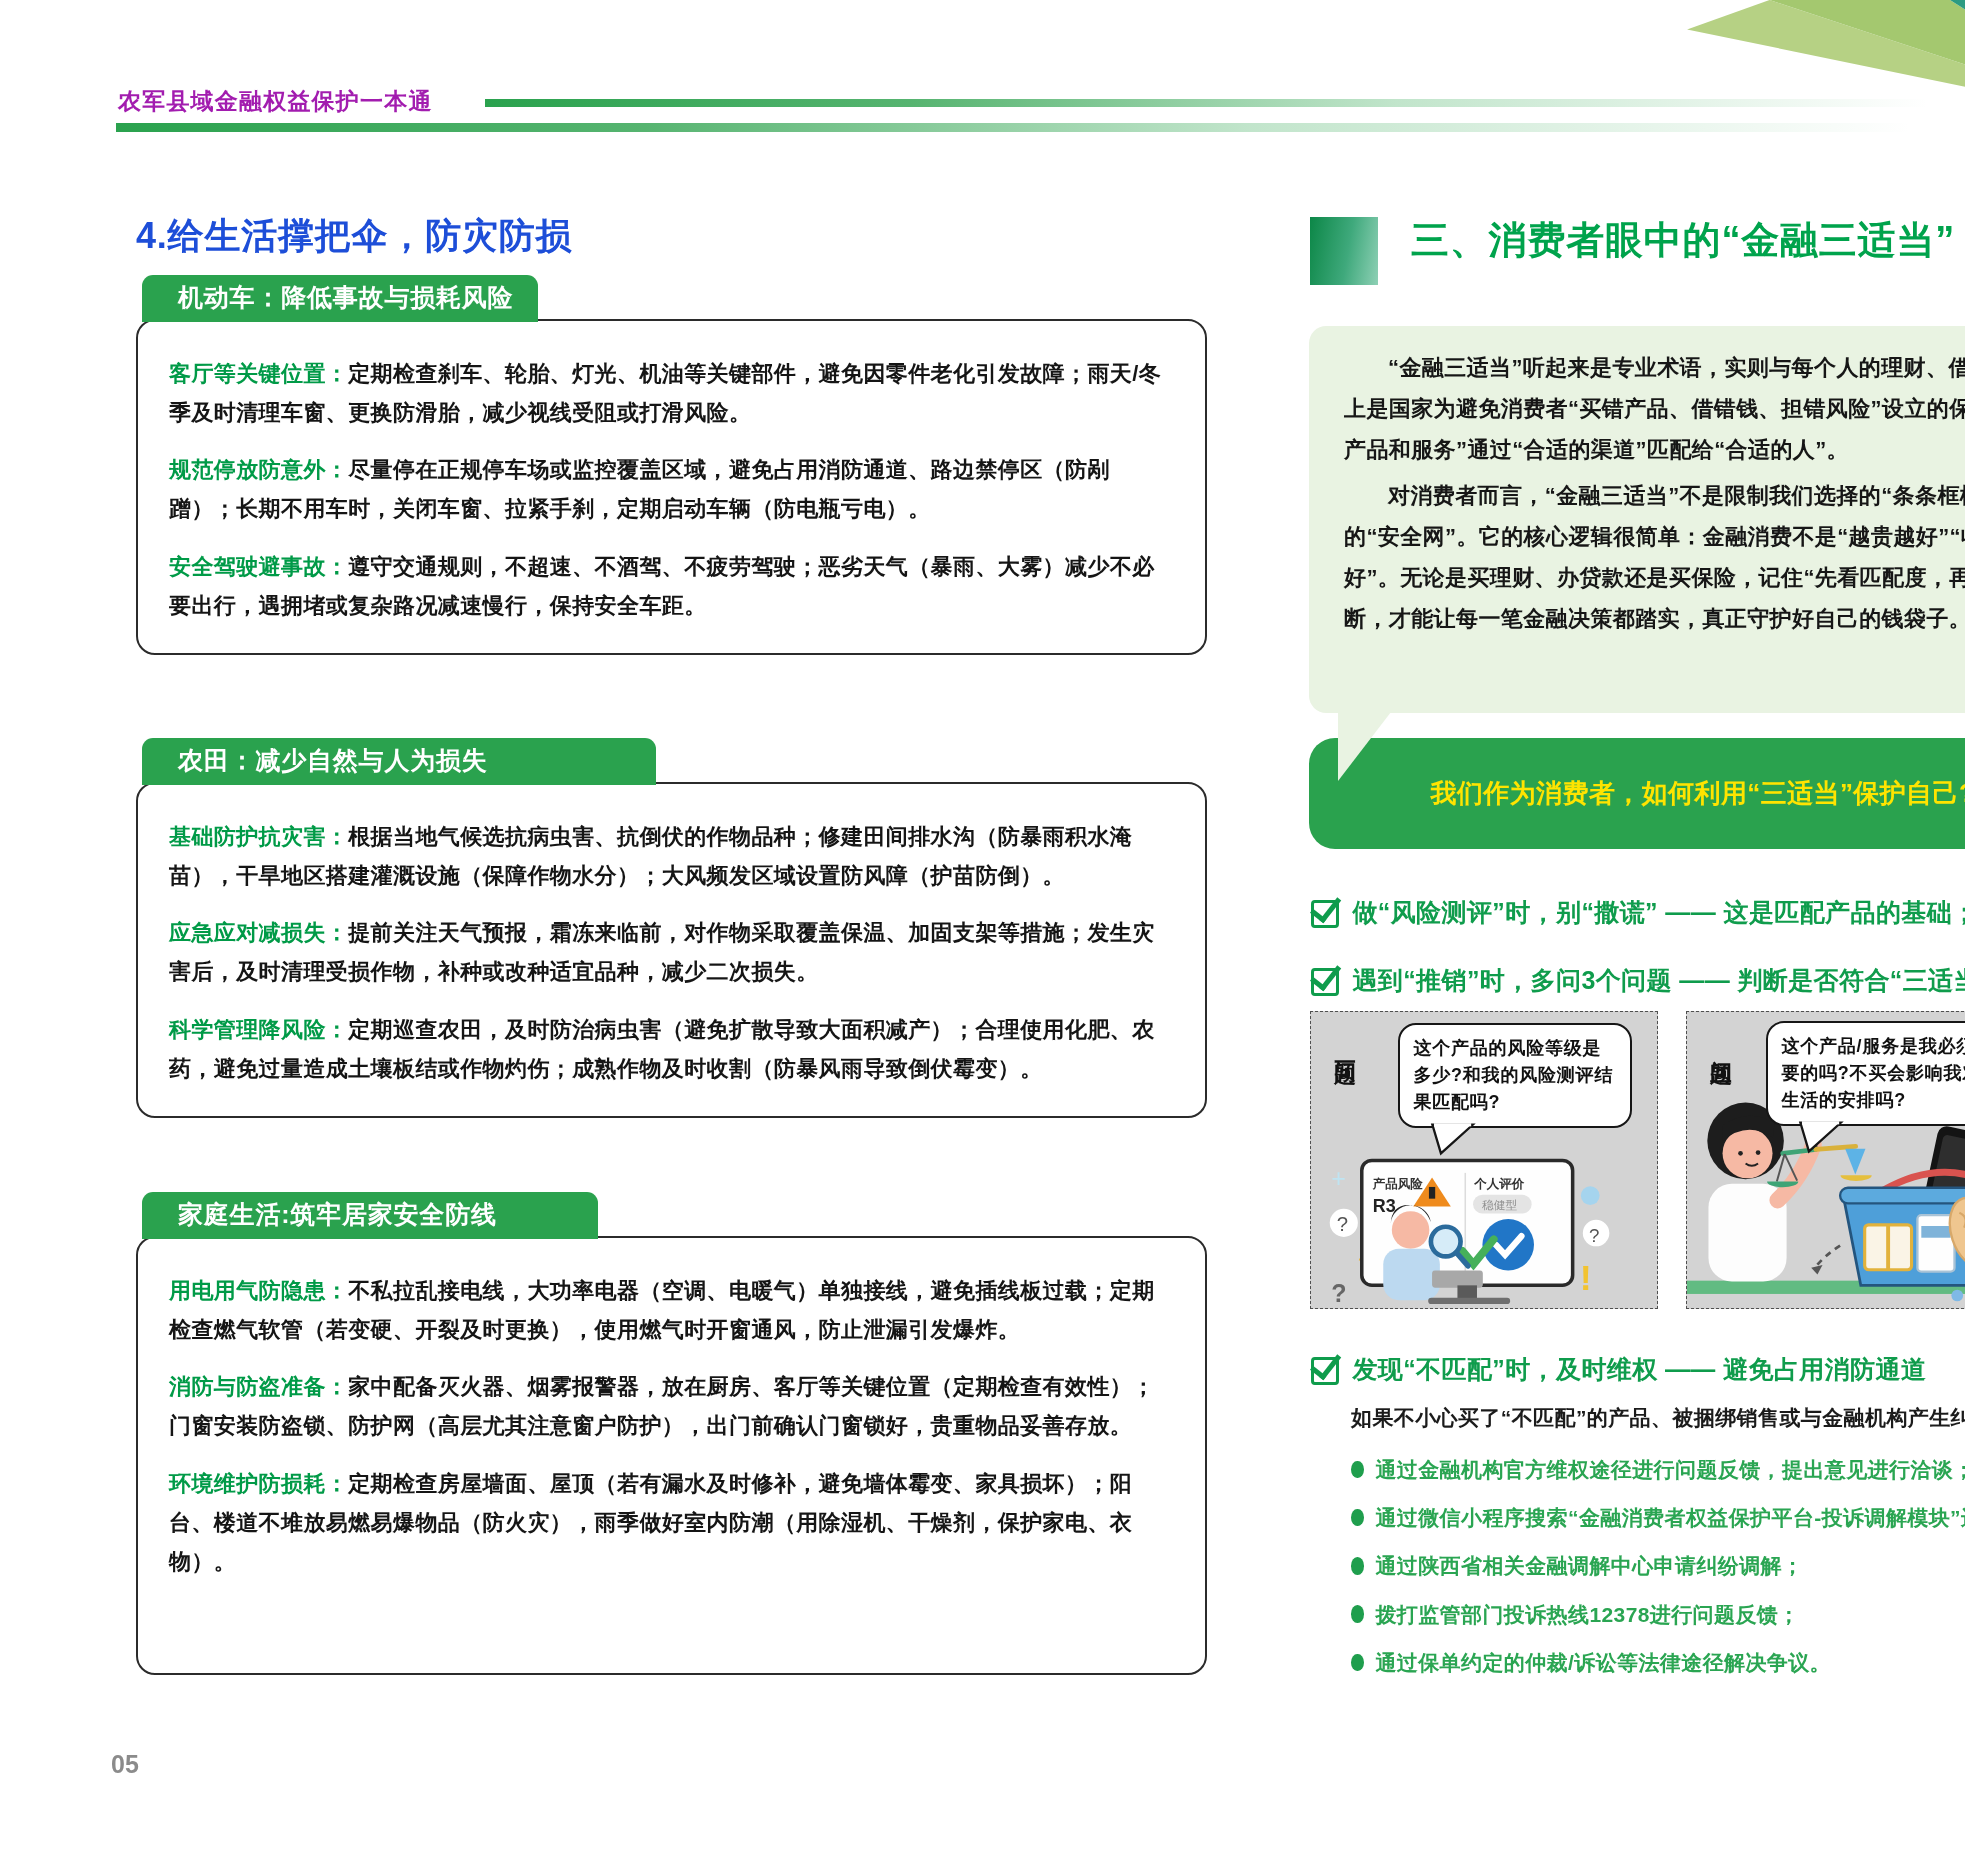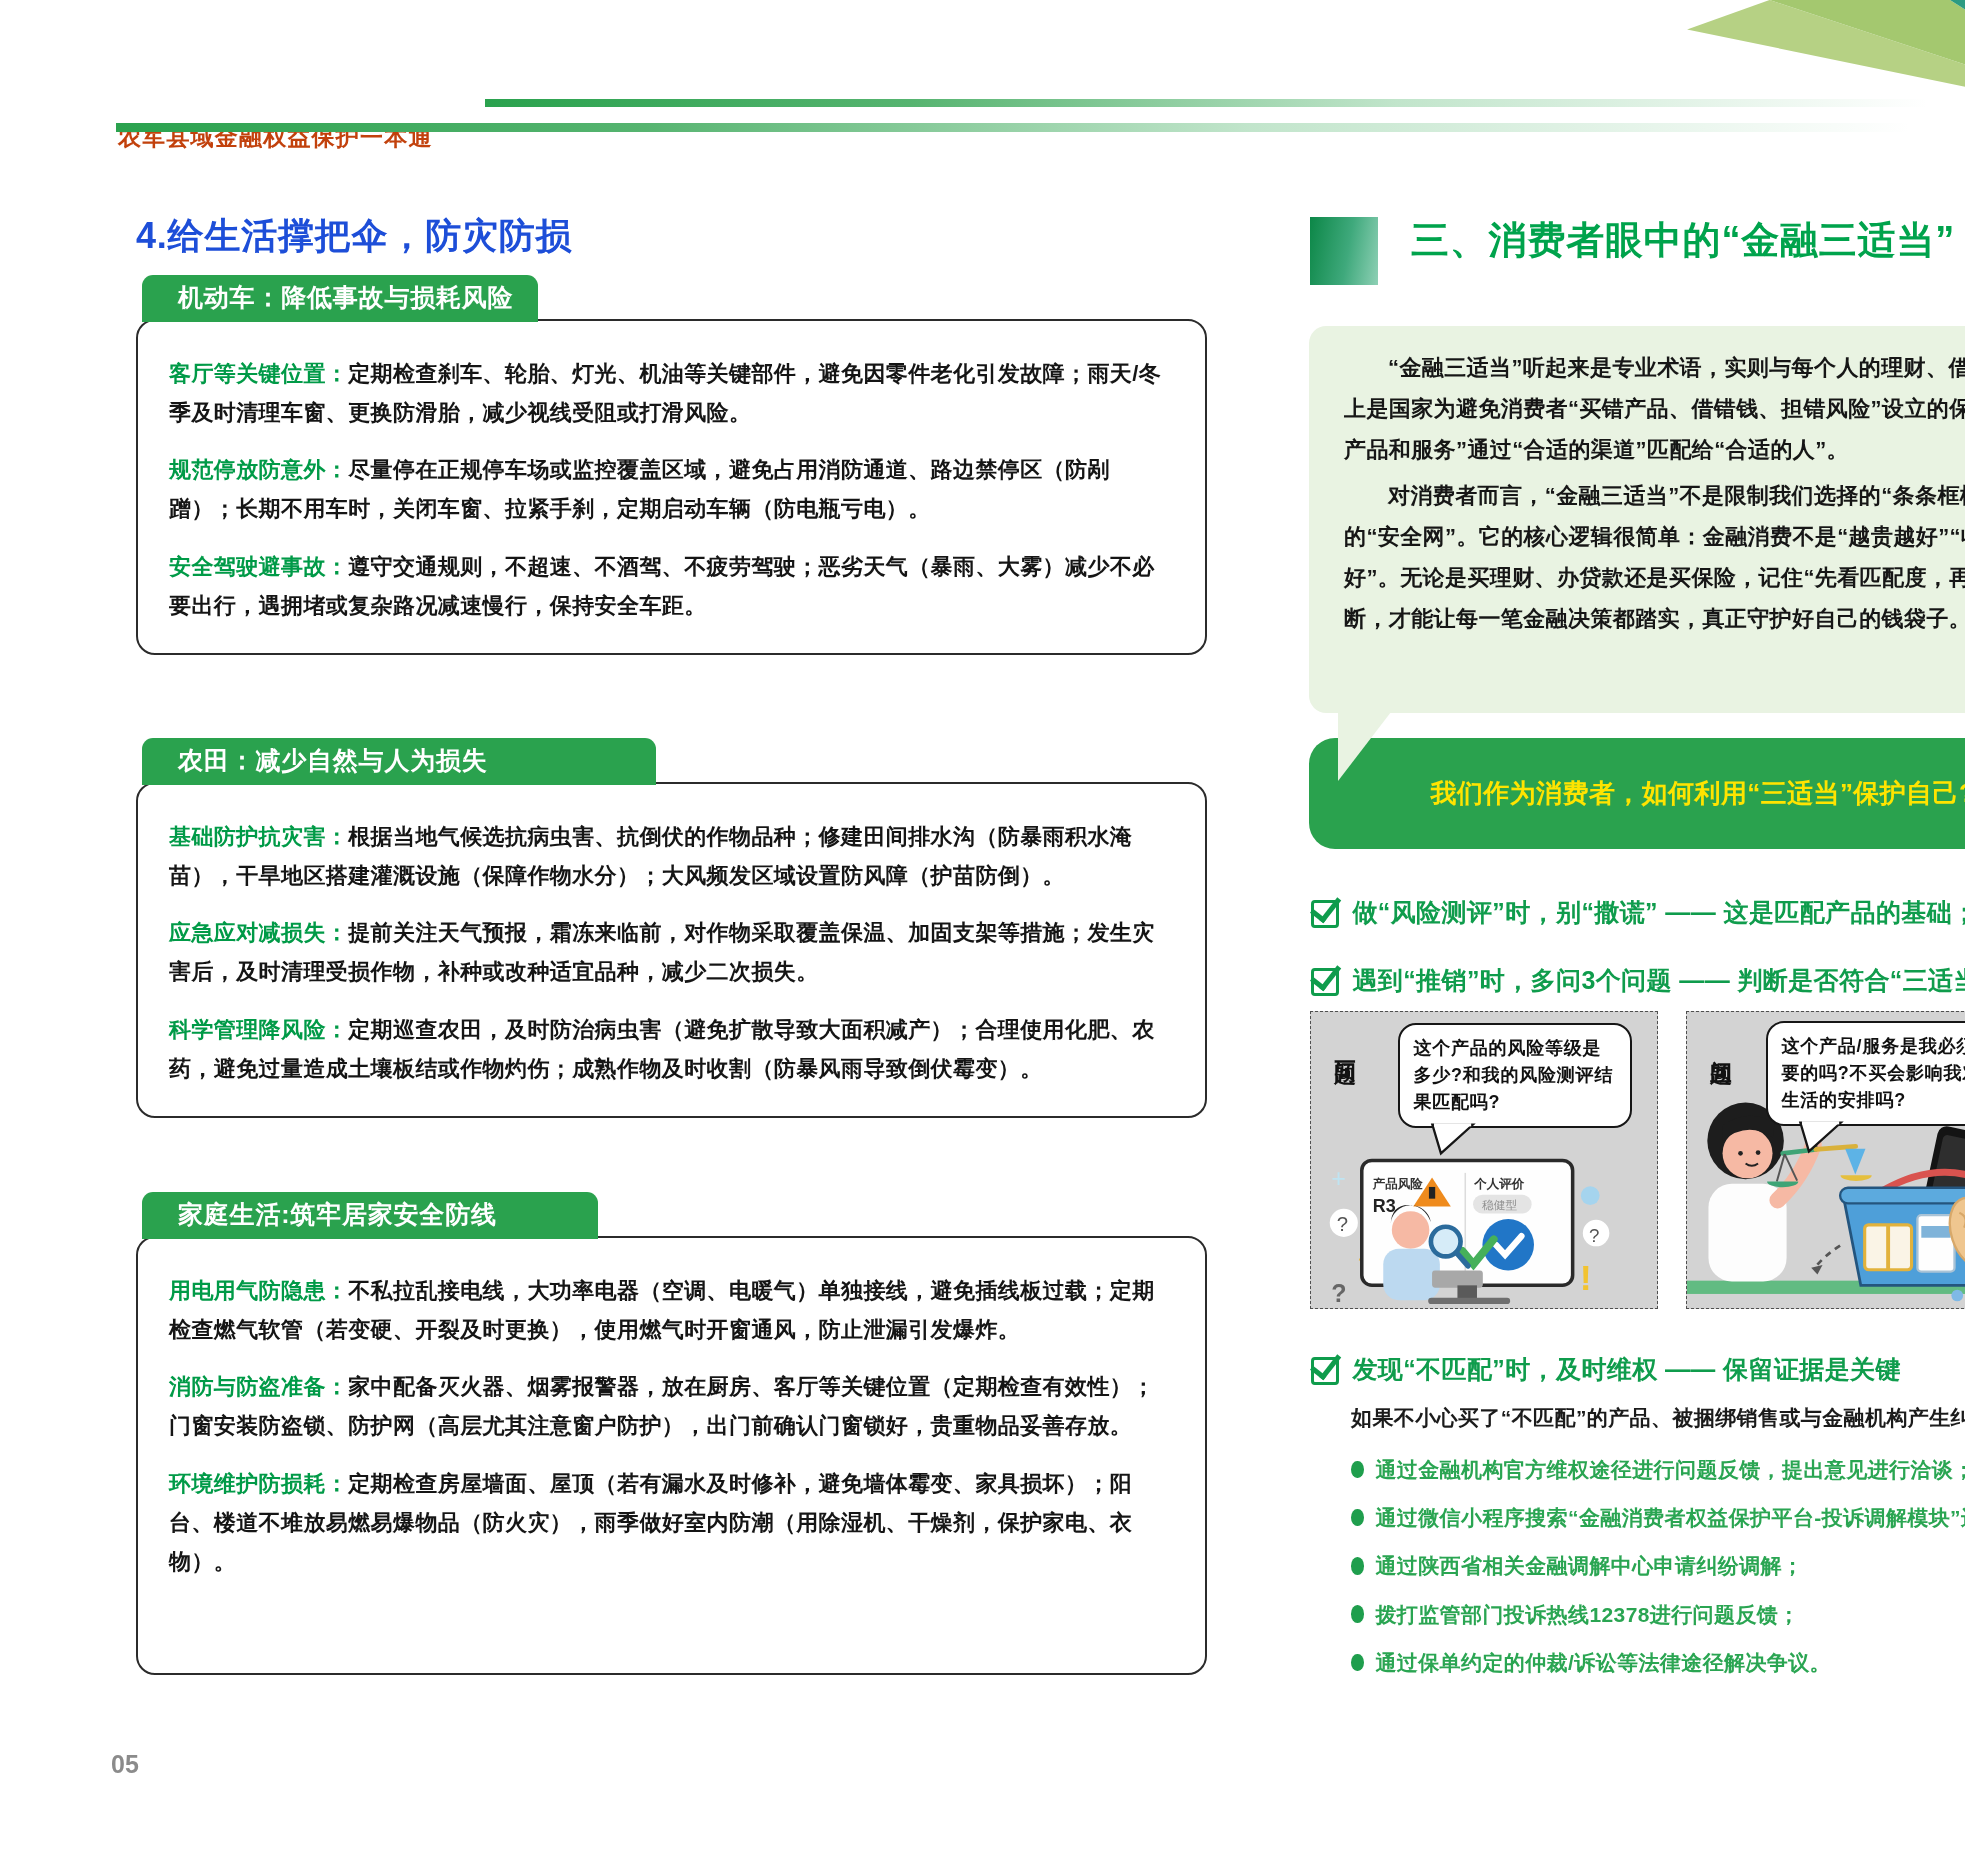--- a/index.html
+++ b/index.html
@@ -1,21 +1,21 @@
 <!DOCTYPE html>
 <html style="font-size:6.3px"><head>
 <meta charset="utf-8">
 <style>
   html,body{margin:0;padding:0;background:#ffffff;}
   #page{position:relative;width:2496px;height:1872px;background:#fff;overflow:hidden;
         font-family:"Liberation Sans","DejaVu Sans",sans-serif;}
 
   
   .booklet-title{position:absolute;left:118px;top:86px;font-size:23px;font-weight:800;
-        color:#c2410c;letter-spacing:1.2px;margin-top:36px;}
+        color:#a21caf;letter-spacing:1.2px;}
   .hrule{position:absolute;height:7.9px;
         background:linear-gradient(to right,#2aa24e 0%,#56b470 28%,rgba(118,197,140,.45) 60%,rgba(255,255,255,0) 95%);}
   .hrule1{left:485px;top:99px;width:1519px;}
   .hrule2{left:116px;top:123px;width:1888px;height:8.6px;}
 
   
   .corner{position:absolute;right:0;top:0;width:825px;height:314px;}
 
   
   .section-title-left{position:absolute;left:136px;top:212px;font-size:36px;font-weight:900;
@@ -248,21 +248,21 @@
       <span>这个产品/服务是我必须要的吗?不买会影响我对生活的安排吗?</span>
       <svg class="qtail" width="51" height="31" viewBox="0 0 130 80">
         <polygon points="8,2 112,2 30,76" fill="#fff" stroke="#161616" stroke-width="6"></polygon>
         <rect x="12" y="-2" width="96" height="8" fill="#fff"></rect>
       </svg>
     </div>
   </div>
 
   <div class="action act3">
     <div class="chk"></div>
-    <div class="txt">发现“不匹配”时，及时维权 —— 保留证据是关键</div>
+    <div class="txt">发现“不匹配”时，及时维权 —— 避免占用消防通道</div>
   </div>
   <div class="rights-intro">如果不小心买了“不匹配”的产品、被捆绑销售或与金融机构产生纠纷，可通过以下途径维权：</div>
 
   <ul class="channels">
     <li>
         <span class="dot"></span>
         <span class="ctxt">通过金融机构官方维权途径进行问题反馈，提出意见进行洽谈；</span>
       </li>
     <li>
         <span class="dot"></span>

